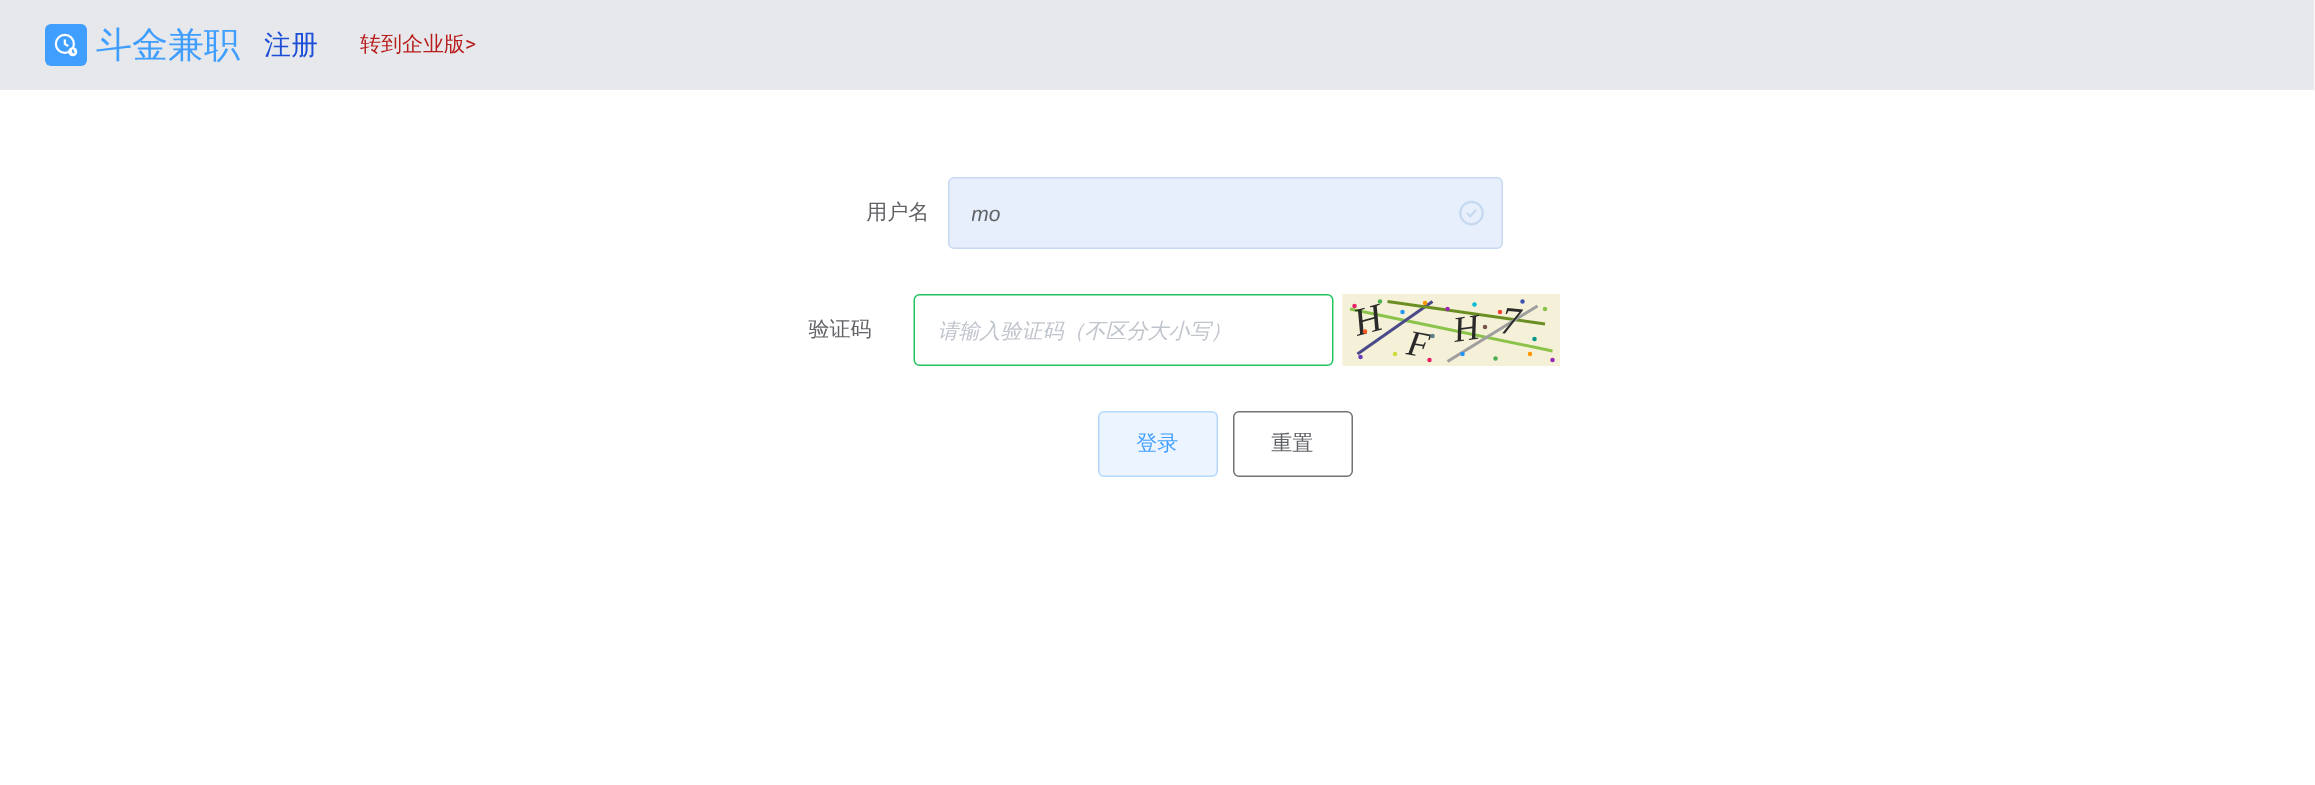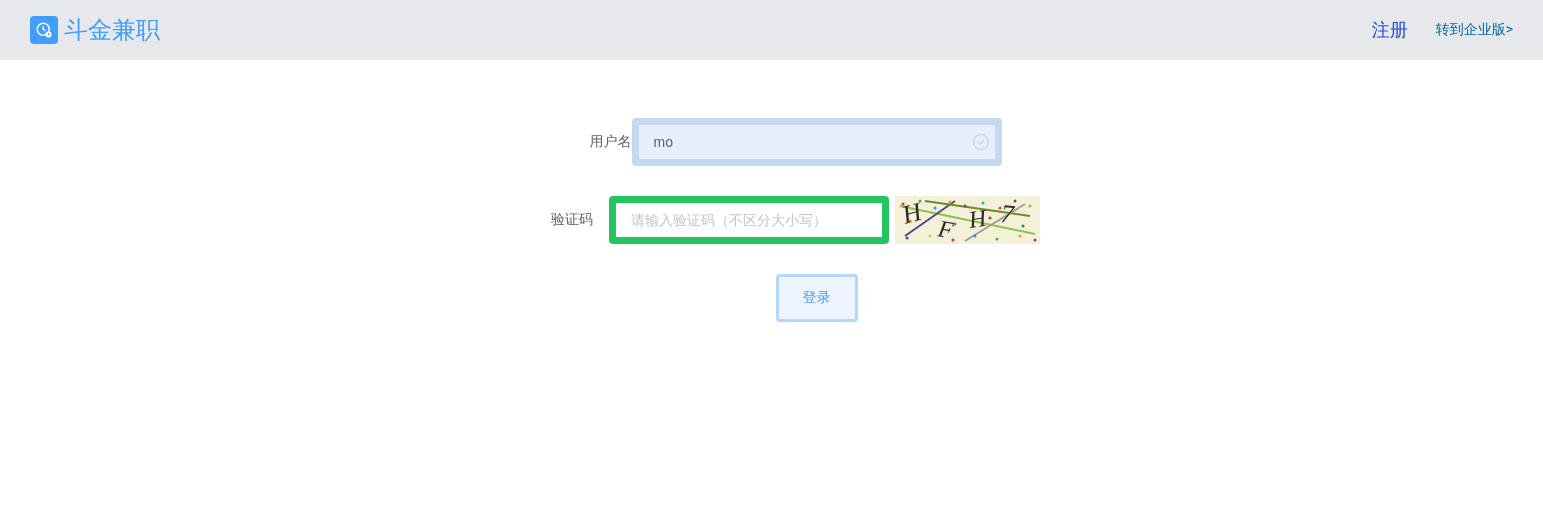--- a/index.html
+++ b/index.html
@@ -11,21 +11,21 @@
       font-family: -apple-system, BlinkMacSystemFont, "Segoe UI", Roboto, "Helvetica Neue", Arial, sans-serif;
       background: #fff;
       color: #606266;
       font-size: 14px;
     }
     .header {
       background: #e6e8eb;
       height: 60px;
       display: flex;
       align-items: center;
-      justify-content: space-between;
+      justify-content: flex-start;
       padding: 0 30px;
       gap: 16px;
     }
     .logo-area {
       display: flex;
       align-items: center;
       gap: 6px;
     }
     .logo-icon {
       width: 28px;
@@ -50,55 +50,57 @@
       display: flex;
       align-items: center;
       gap: 28px;
     }
     .register-link {
       color: #1d4ed8;
       font-size: 18px;
       cursor: pointer;
     }
     .enterprise-link {
-      color: #0369a1;
+      color: #b91c1c;
       font-size: 14px;
       cursor: pointer;
     }
     .form-container {
       max-width: 1000px;
       margin: 58px auto 0;
       padding: 0 20px;
     }
     .form-row {
       display: flex;
       align-items: center;
       margin-bottom: 30px;
       justify-content: center;
     }
     .form-label {
       width: 90px;
       text-align: right;
+      padding-right: 12px;
       color: #606266;
       font-size: 14px;
     }
     .input-wrapper {
       position: relative;
       width: 370px;
     }
     .form-input {
       width: 100%;
       height: 48px;
       padding: 0 38px 0 15px;
-      border: 7px solid #22c55e;
+      border: 1px solid #22c55e;
       border-radius: 4px;
       font-size: 14px;
       color: #606266;
       outline: none;
       background: #fff;
+      font-style: italic;
     }
     .form-input.validated {
       background: #e6effb;
       border-color: #c6d9f0;
     }
     .form-input::placeholder {
       color: #c0c4cc;
     }
     .check-icon {
       position: absolute;
@@ -127,21 +129,21 @@
       justify-content: center;
       gap: 10px;
       margin-top: 28px;
       margin-left: 90px;
     }
     .btn {
       padding: 12px 24px;
       border-radius: 4px;
       font-size: 14px;
       cursor: pointer;
-      border: 3px solid #737373;
+      border: 1px solid #737373;
       background: #fff;
       color: #606266;
       min-width: 80px;
     }
     .btn-primary {
       background: #ecf5ff;
       border-color: #b3d8ff;
       color: #409eff;
     }
   </style>
@@ -216,14 +218,15 @@
         <circle cx="80" cy="40" r="1.5" fill="#2196f3"></circle>
         <circle cx="102" cy="43" r="1.5" fill="#4caf50"></circle>
         <circle cx="125" cy="40" r="1.5" fill="#ff9800"></circle>
         <circle cx="140" cy="44" r="1.5" fill="#9c27b0"></circle>
       </svg>
     </div>
   </div>
 
   <div class="button-row">
     <button class="btn btn-primary">登录</button>
+    <button class="btn">重置</button>
   </div>
 </div>
 
 </body></html>

